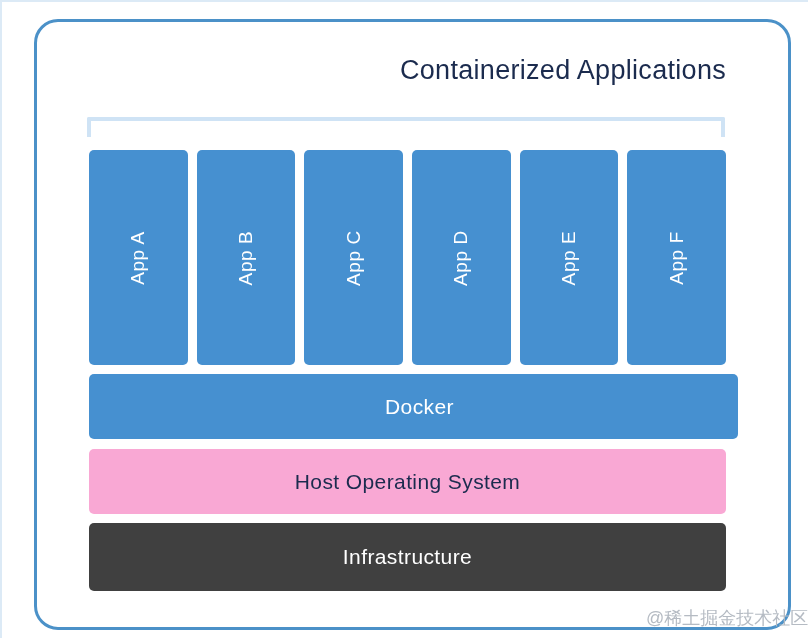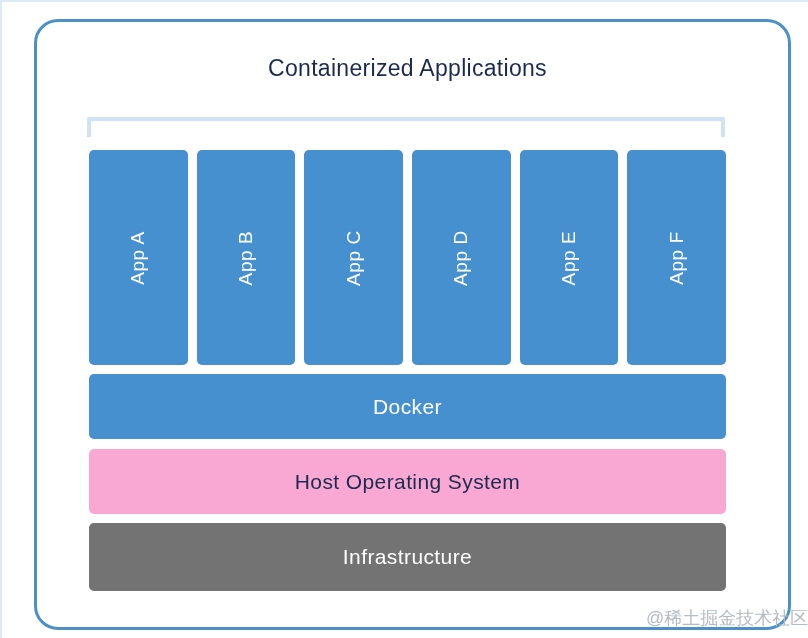--- a/index.html
+++ b/index.html
@@ -33,22 +33,22 @@
     width: 757px; height: 611px;
     box-sizing: border-box;
     border: 3px solid #4b91c8;
     border-radius: 24px;
     background: #ffffff;
   }
   .title {
     position: absolute;
     left: 89px; top: 55px;
     width: 637px;
-    text-align: center;
-    font-size: 23px;
+    text-align: right;
+    font-size: 27px;
     font-weight: 500;
     letter-spacing: 0.3px;
     color: #1b2b4e;
   }
   .bracket {
     position: absolute;
     left: 87px; top: 117px;
     width: 638px; height: 20px;
     box-sizing: border-box;
     border: 4px solid #cfe3f5;
@@ -87,29 +87,30 @@
     align-items: center;
     justify-content: center;
     font-size: 21px;
     font-weight: 500;
     letter-spacing: 0.4px;
   }
   .layer-docker {
     top: 374px; height: 65px;
     background: #4690d0;
     color: #ffffff;
+    padding-left: 12px;
   }
   .layer-host {
     top: 449px; height: 65px;
     background: #f9a8d4;
     color: #1b2b4e;
   }
   .layer-infra {
     top: 523px; height: 68px;
-    background: #737373;
+    background: #404040;
     color: #ffffff;
   }
   .watermark {
     position: absolute;
     left: 646px; top: 606px;
     white-space: nowrap;
     font-size: 18px;
     color: #b5bbc3;
     z-index: 5;
   }

